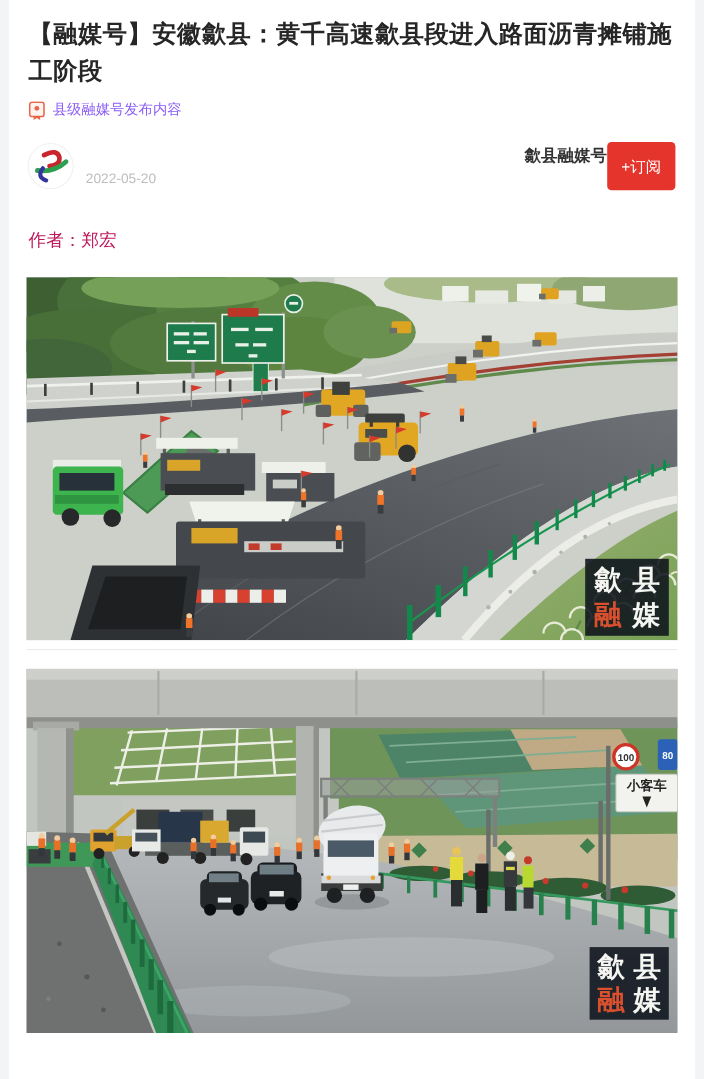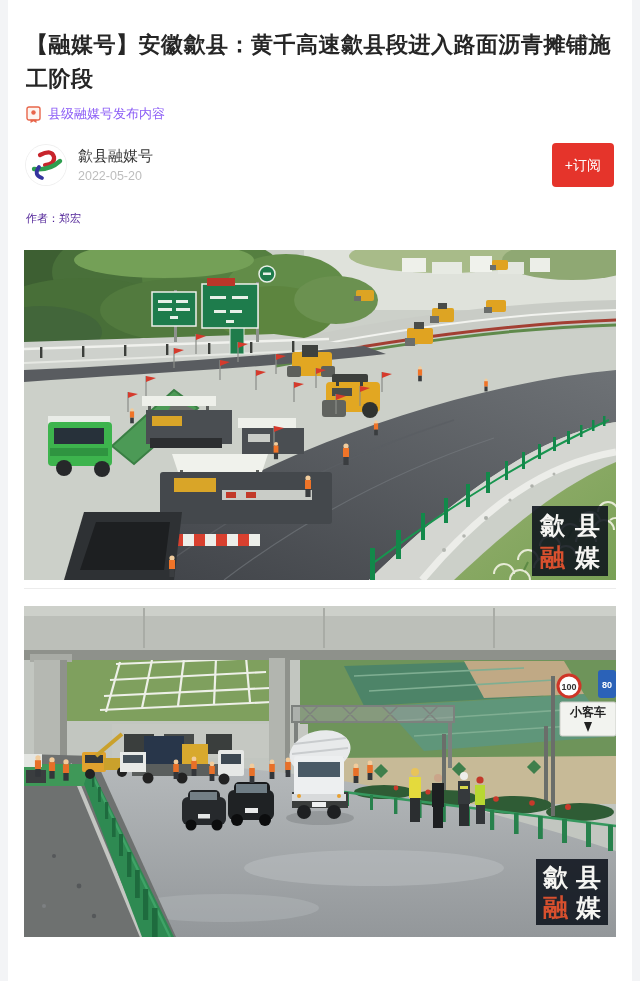--- a/index.html
+++ b/index.html
@@ -4,42 +4,42 @@
 <style>
   html,body{margin:0;padding:0;}
   body{
     width:640px;height:981px;overflow:hidden;
     background:#f3f4f6;
     font-family:"Liberation Sans","DejaVu Sans",sans-serif;
     -webkit-font-smoothing:antialiased;
   }
   .card{
     margin:0 8px;background:#ffffff;height:981px;box-sizing:border-box;
-    padding-top:28px;
+    padding-top:14px;
   }
   .inner{padding:0 18px;}
   h1.title{
     margin:0;font-size:22px;line-height:34px;font-weight:700;color:#262626;
     letter-spacing:.5px;
   }
   .badge-row{display:flex;align-items:center;margin-top:8px;height:20px;}
   .badge-row svg{display:block;margin-right:7px;}
   .badge-label{font-size:13px;color:#8b5cf6;}
   .pub-row{display:flex;align-items:center;margin-top:20px;height:42px;}
   .avatar{width:40px;height:40px;border-radius:50%;background:#fff;
     box-shadow:0 0 0 1px #f0f0f0;flex:0 0 auto;overflow:hidden;}
   .pub-meta{margin-left:12px;flex:1 1 auto;min-width:0;}
-  .pub-name{font-size:15px;font-weight:400;color:#333;line-height:18px;}
+  .pub-name{font-size:15px;font-weight:700;color:#333;line-height:18px;text-align:right;}
   .pub-date{font-size:12.5px;color:#bdbdbd;line-height:16px;margin-top:3px;}
   .subscribe-btn{
     flex:0 0 auto;background:#e5342b;color:#fff;border:none;border-radius:4px;
     font-size:14px;line-height:28px;height:44px;padding:0 13px;cursor:pointer;
     font-family:inherit;
   }
-  .author-line{margin-top:24px;font-size:11px;color:#4c1d95;line-height:16px;}
+  .author-line{margin-top:40px;font-size:16px;color:#be185d;line-height:16px;}
   figure.photo{position:relative;margin:24px 16px 0 16px;height:330px;overflow:hidden;background:#ccd0c9;}
   figure.photo svg{display:block;width:100%;height:100%;}
   figure.photo.second{margin-top:17px;height:331px;background:#c2c6c0;}
   .caption{
     margin:10px 0 0 0;font-size:13px;line-height:20px;color:#8f8f8f;
     text-align:justify;letter-spacing:.2px;
   }
   .divider{height:1px;background:#ececec;margin:8px 16px 0 16px;}
   .watermark{
     position:absolute;right:8px;bottom:4px;width:76px;height:70px;

